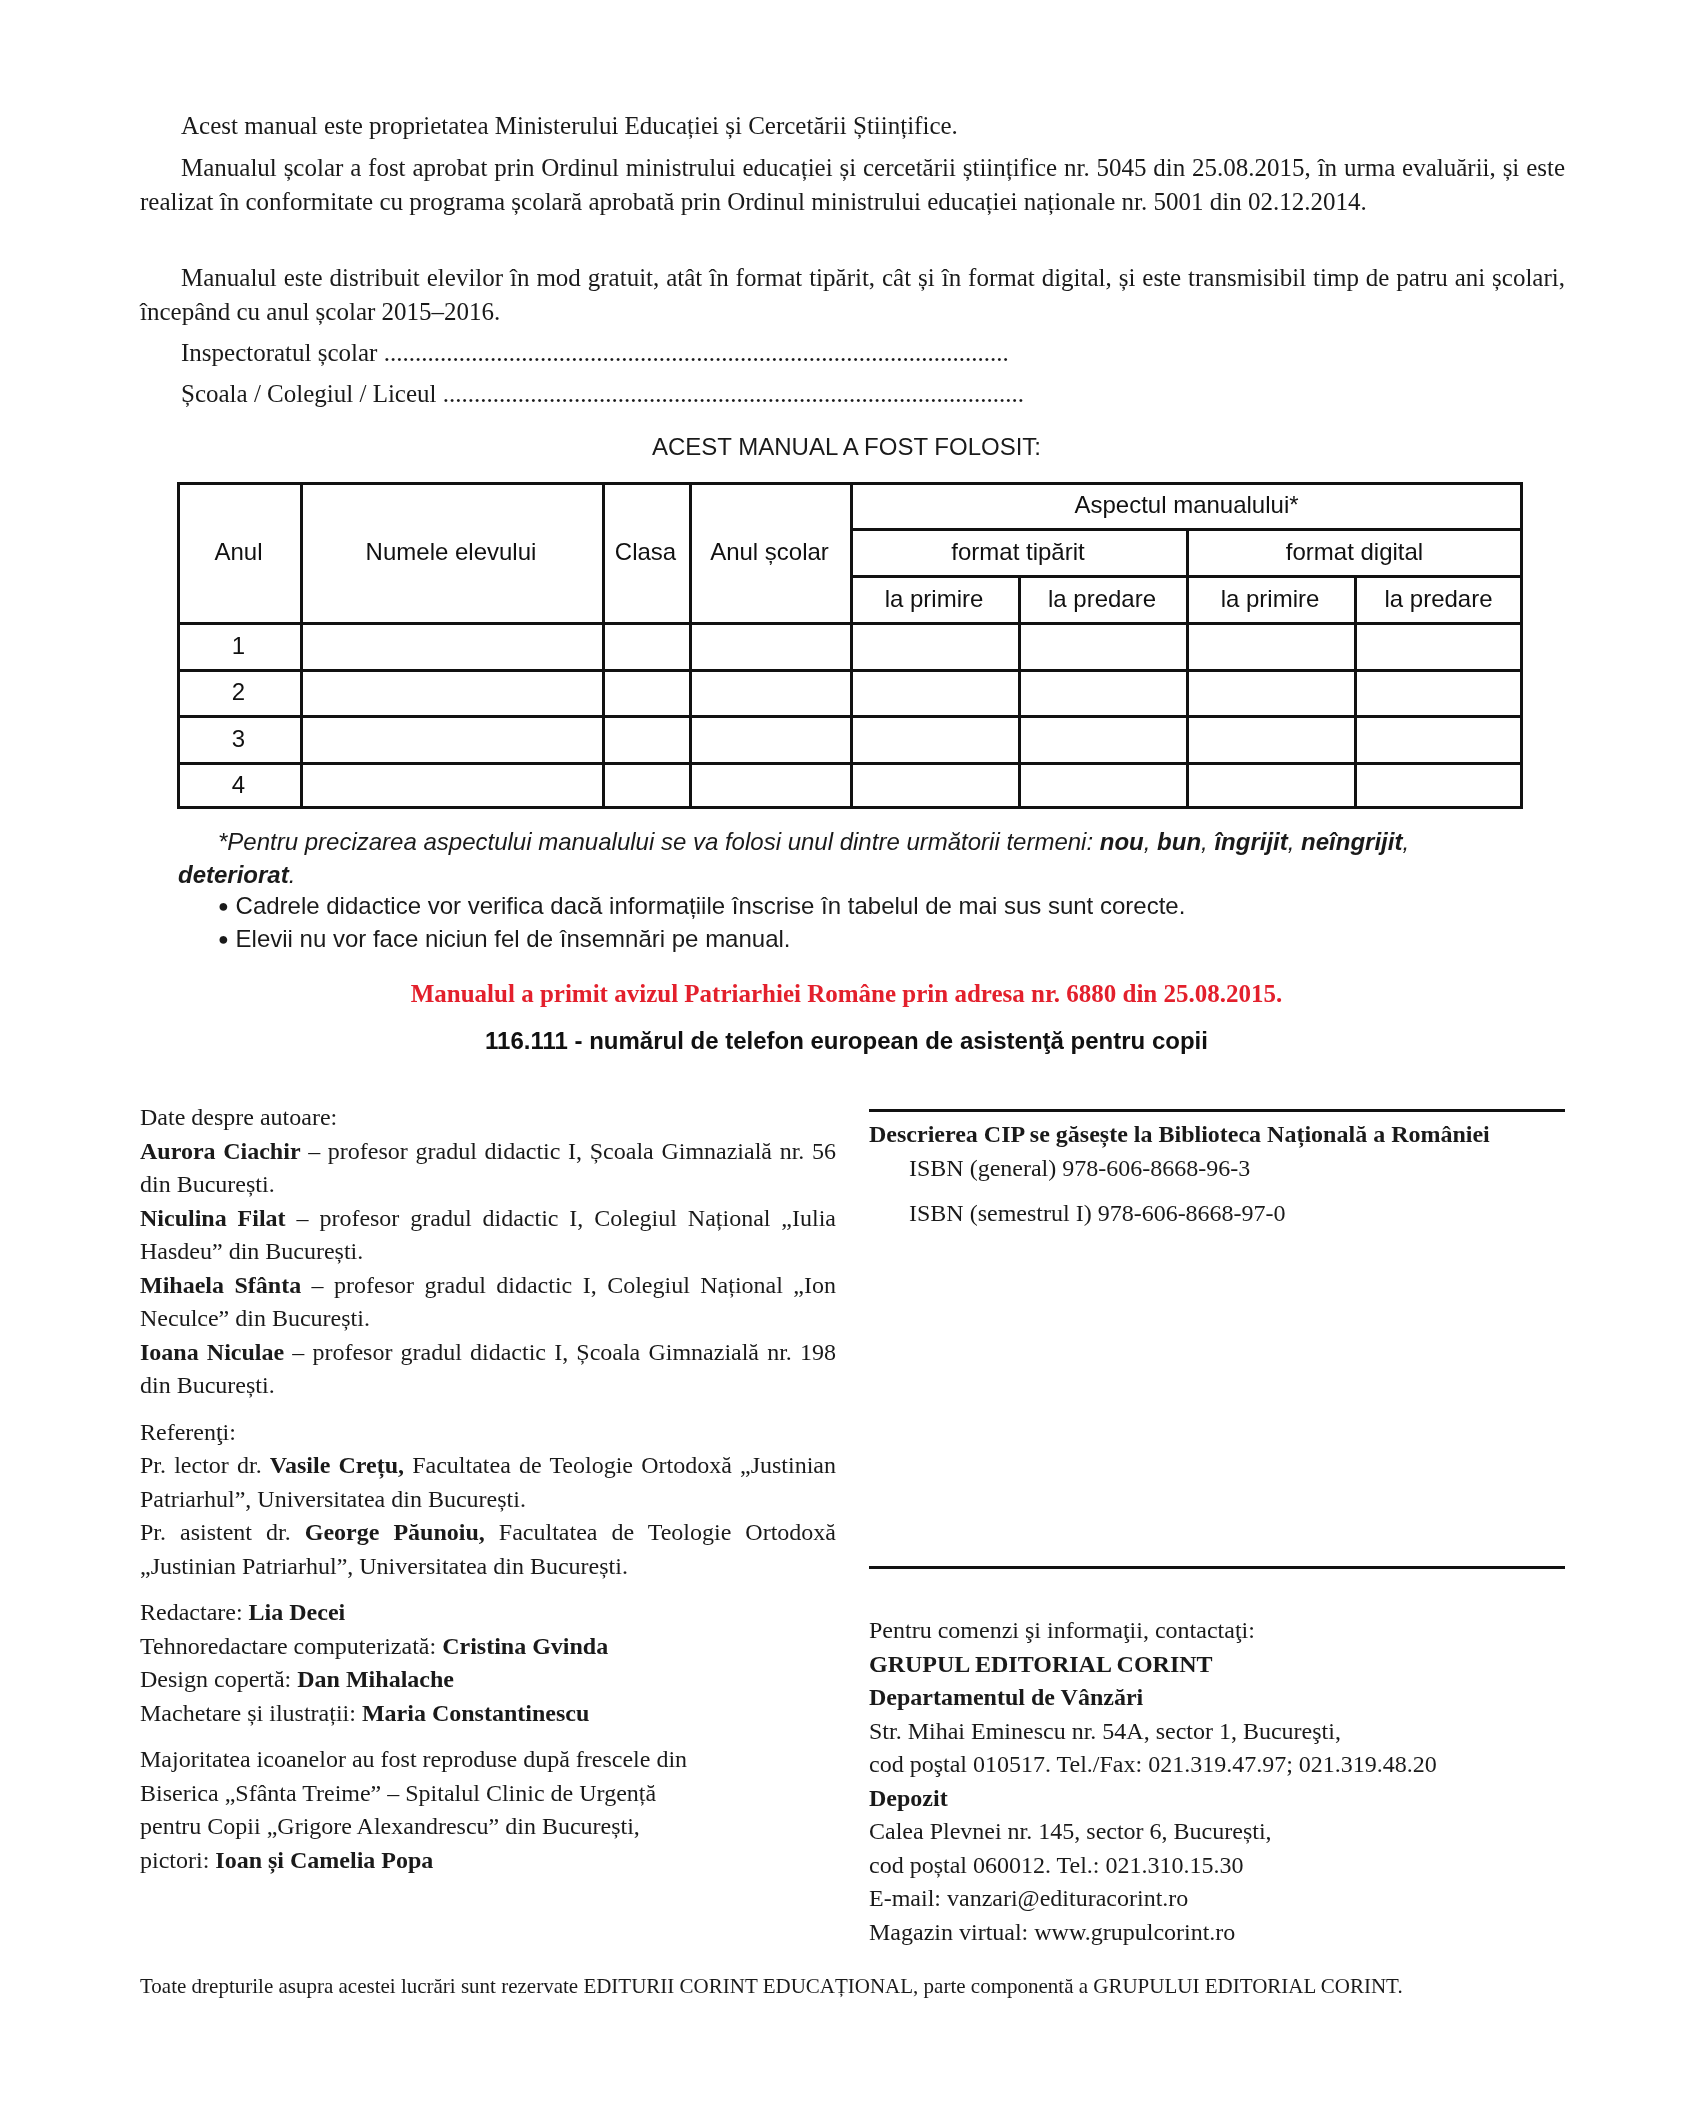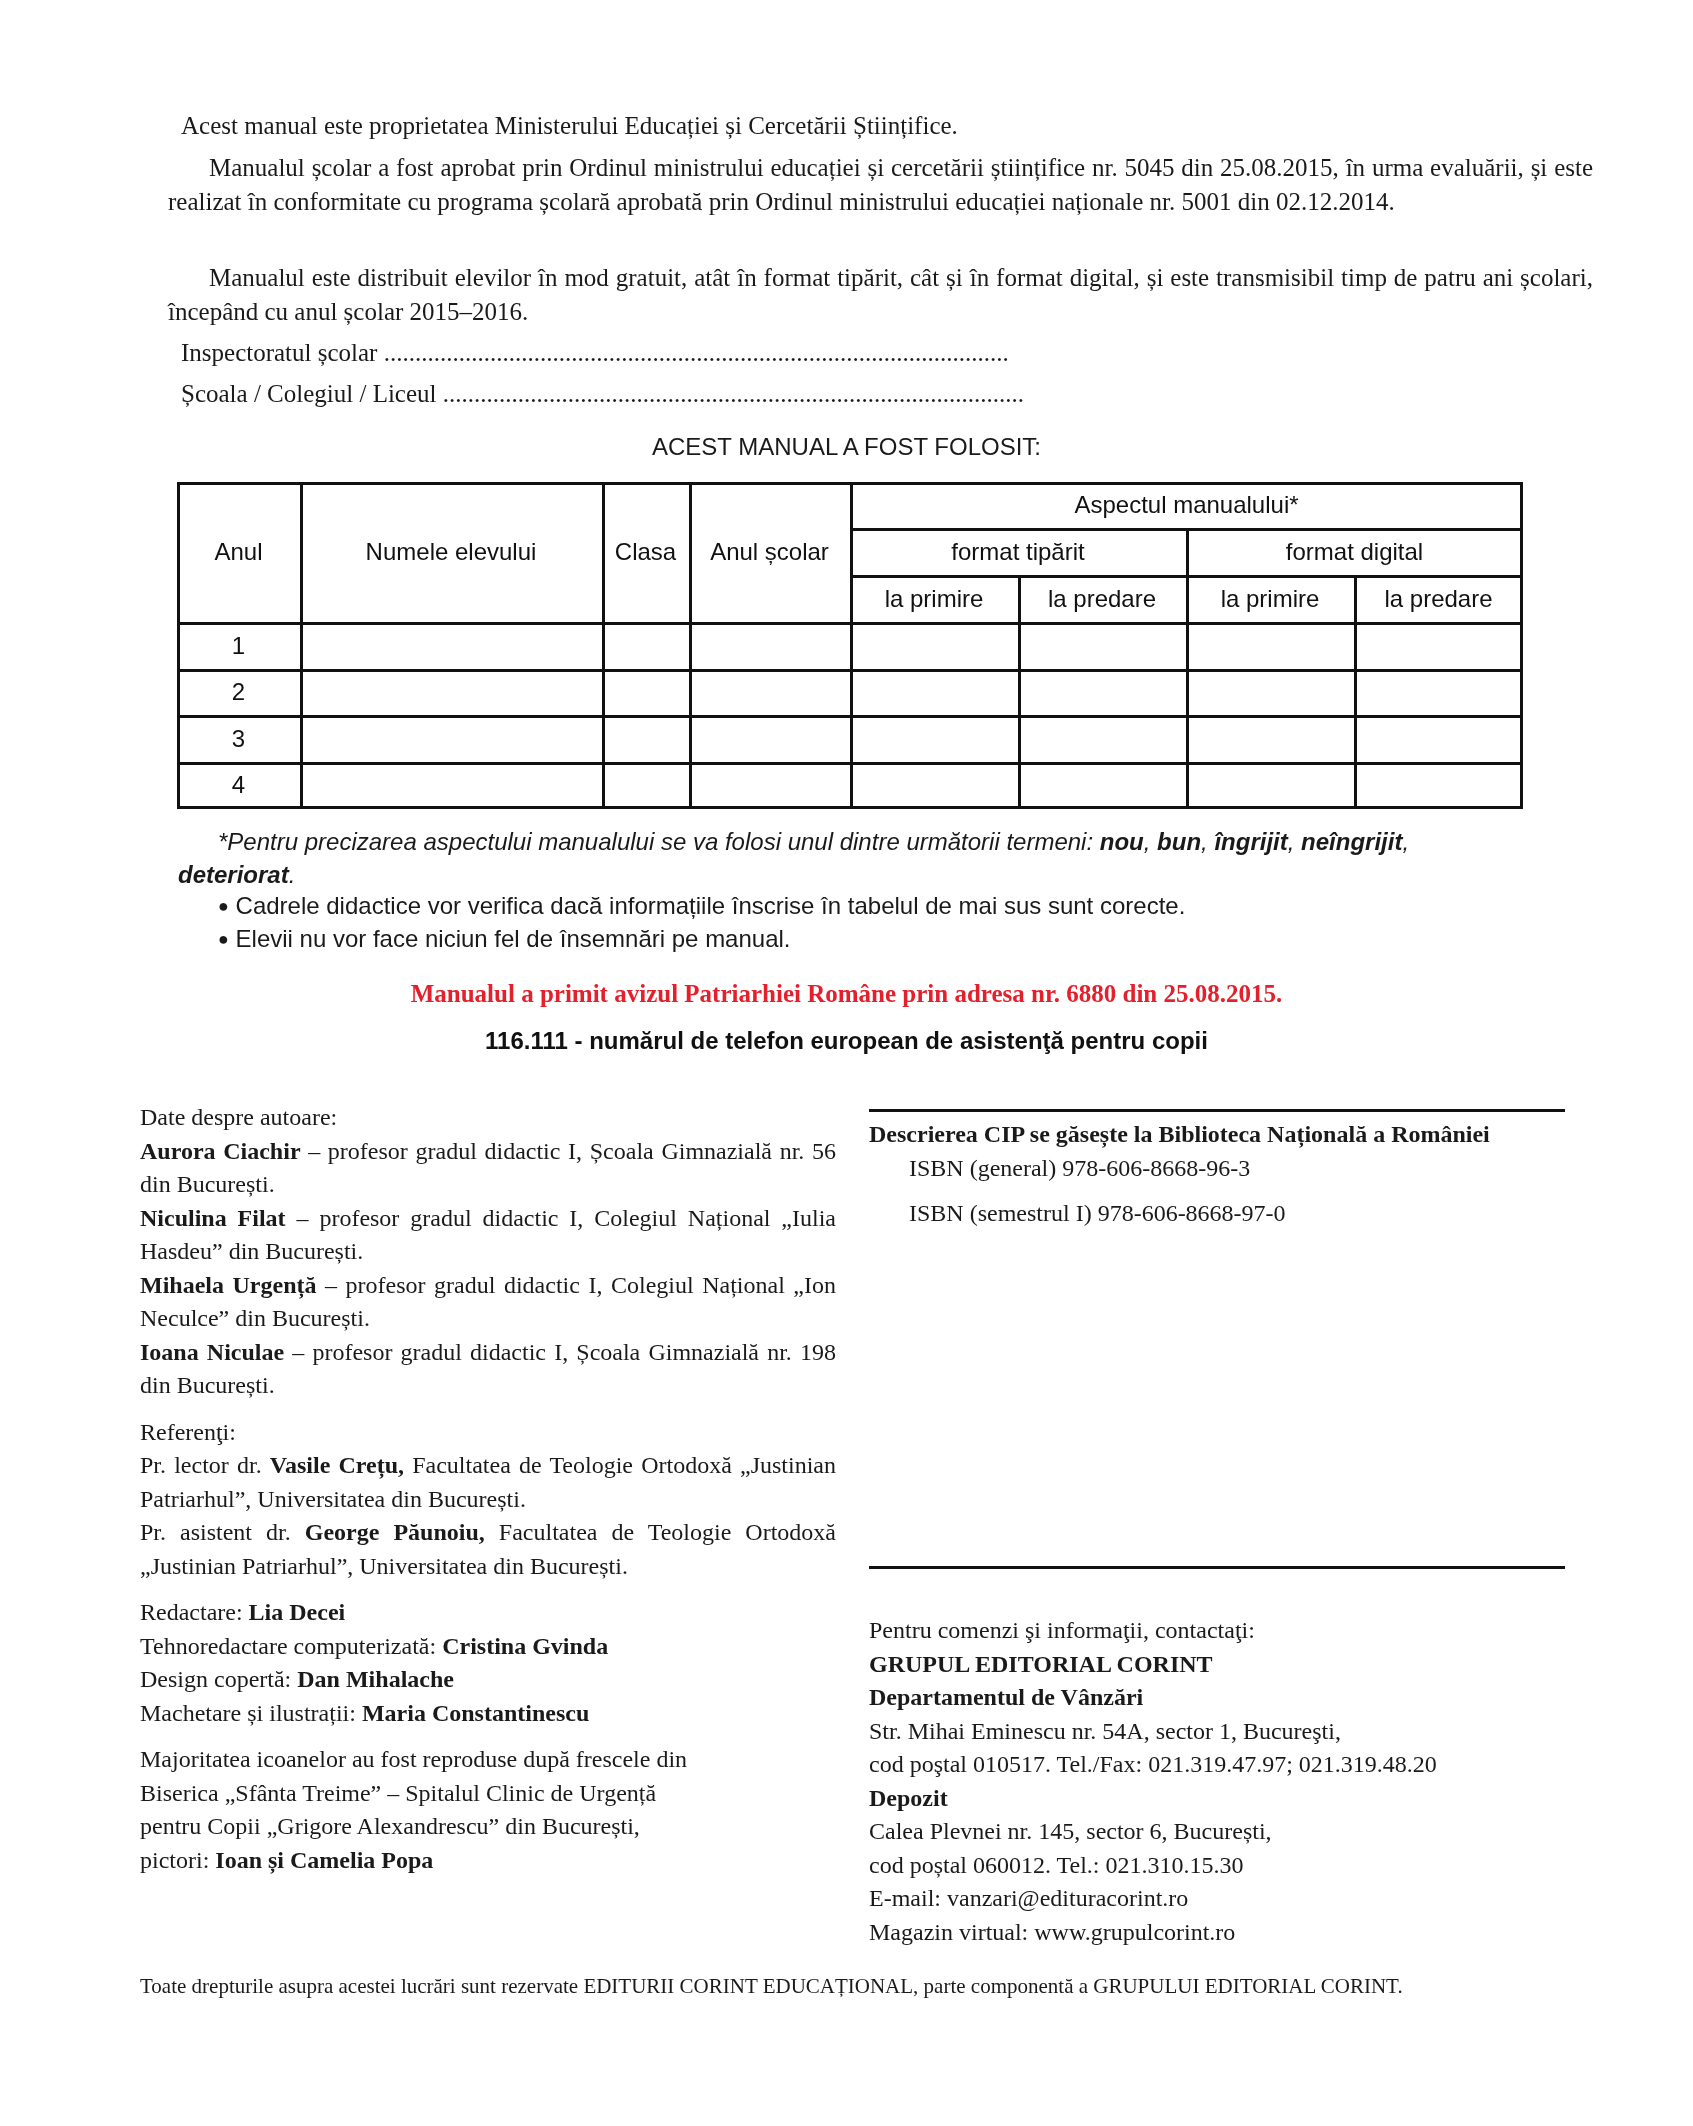--- a/index.html
+++ b/index.html
@@ -1,21 +1,21 @@
 <!DOCTYPE html>
 <html><head>
 <meta charset="utf-8">
 <style>
   html, body { margin:0; padding:0; background:#ffffff; }
   body { width:1693px; height:2126px; position:relative; overflow:hidden; color:#1a1a1a; }
   .serif { font-family: "Liberation Serif", "DejaVu Serif", serif; }
   .sans { font-family: "Liberation Sans", "DejaVu Sans", sans-serif; }
   .abs { position:absolute; white-space:nowrap; }
   .body-text { font-size:25px; line-height:34px; }
-  .para { position:absolute; left:140px; width:1425px; text-align:justify; font-size:25px; line-height:34px;margin-left:28px; }
+  .para { position:absolute; left:140px; width:1425px; text-align:justify; font-size:25px; line-height:34px; }
   .indent { text-indent:41px; }
   .dots { letter-spacing:0; }
   b { font-weight:bold; }
 
   
   .tbl { position:absolute; left:177px; top:482px; width:1346px; height:326px; }
   .tbl .h { position:absolute; background:#111; height:3px; }
   .tbl .v { position:absolute; background:#111; width:3px; }
   .tbl .cell { position:absolute; display:flex; align-items:center; justify-content:center;
                font-family:"Liberation Sans","DejaVu Sans",sans-serif; font-size:24px; color:#111; }
@@ -132,21 +132,21 @@
   <span>Elevii nu vor face niciun fel de însemnări pe manual.</span>
 </div>
 
 <div class="abs red" style="left:0; width:1693px; text-align:center; top:980px;">Manualul a primit avizul Patriarhiei Române prin adresa nr. 6880 din 25.08.2015.</div>
 <div class="abs helpline" style="left:0; width:1693px; text-align:center; top:1027px;">116.111 - numărul de telefon european de asistenţă pentru copii</div>
 
 <div class="col-left" style="top:1101px;">
   <div>Date despre autoare:</div>
   <div class="j"><b>Aurora Ciachir</b><span> – profesor gradul didactic I, Școala Gimnazială nr. 56 din București.</span></div>
   <div class="j"><b>Niculina Filat</b><span> – profesor gradul didactic I, Colegiul Național „Iulia Hasdeu” din București.</span></div>
-  <div class="j"><b>Mihaela Urgență</b><span> – profesor gradul didactic I, Colegiul Național „Ion Neculce” din București.</span></div>
+  <div class="j"><b>Mihaela Sfânta</b><span> – profesor gradul didactic I, Colegiul Național „Ion Neculce” din București.</span></div>
   <div class="j"><b>Ioana Niculae</b><span> – profesor gradul didactic I, Școala Gimnazială nr. 198 din București.</span></div>
   <div class="gap"></div>
   <div>Referenţi:</div>
   <div class="j"><span>Pr. lector dr. </span><b>Vasile Crețu,</b><span> Facultatea de Teologie Ortodoxă „Justinian Patriarhul”, Universitatea din București.</span></div>
   <div class="j"><span>Pr. asistent dr. </span><b>George Păunoiu,</b><span> Facultatea de Teologie Ortodoxă „Justinian Patriarhul”, Universitatea din București.</span></div>
   <div class="gap"></div>
   <div><span>Redactare: </span><b>Lia Decei</b></div>
   <div><span>Tehnoredactare computerizată: </span><b>Cristina Gvinda</b></div>
   <div><span>Design copertă: </span><b>Dan Mihalache</b></div>
   <div><span>Machetare și ilustrații: </span><b>Maria Constantinescu</b></div>

